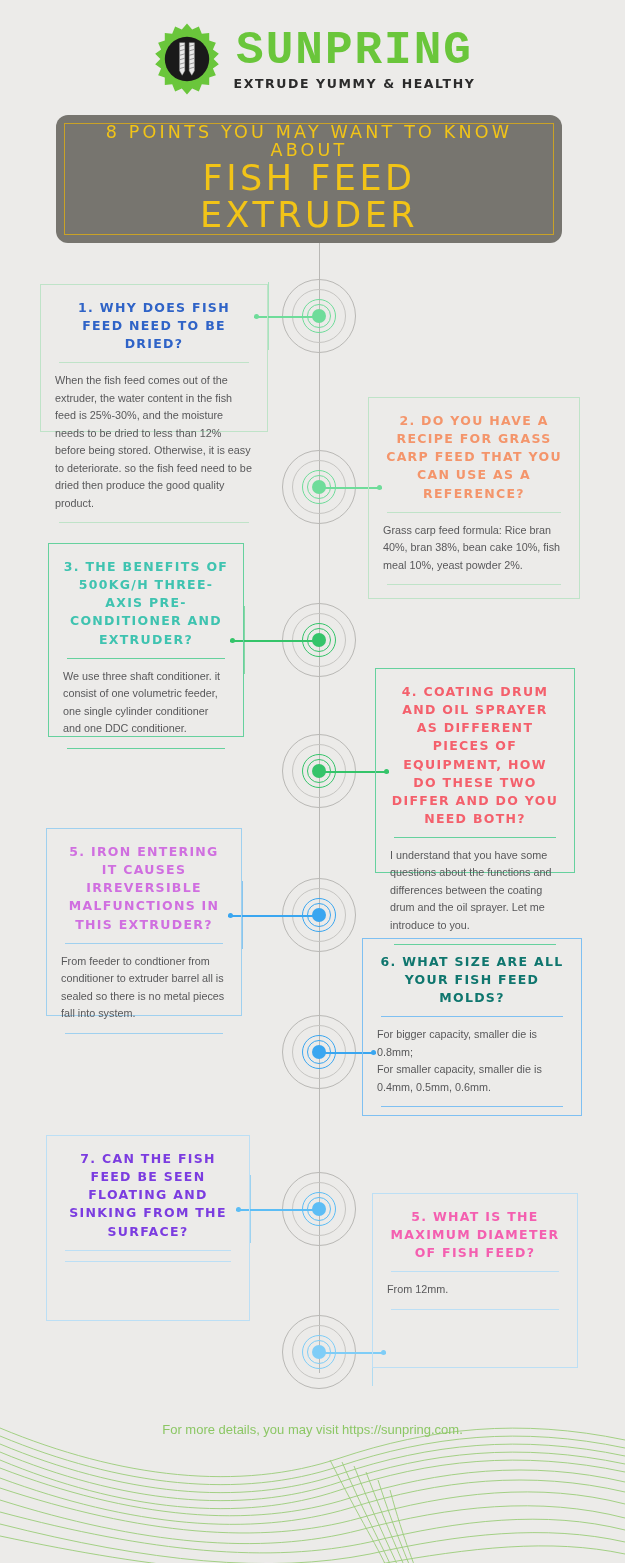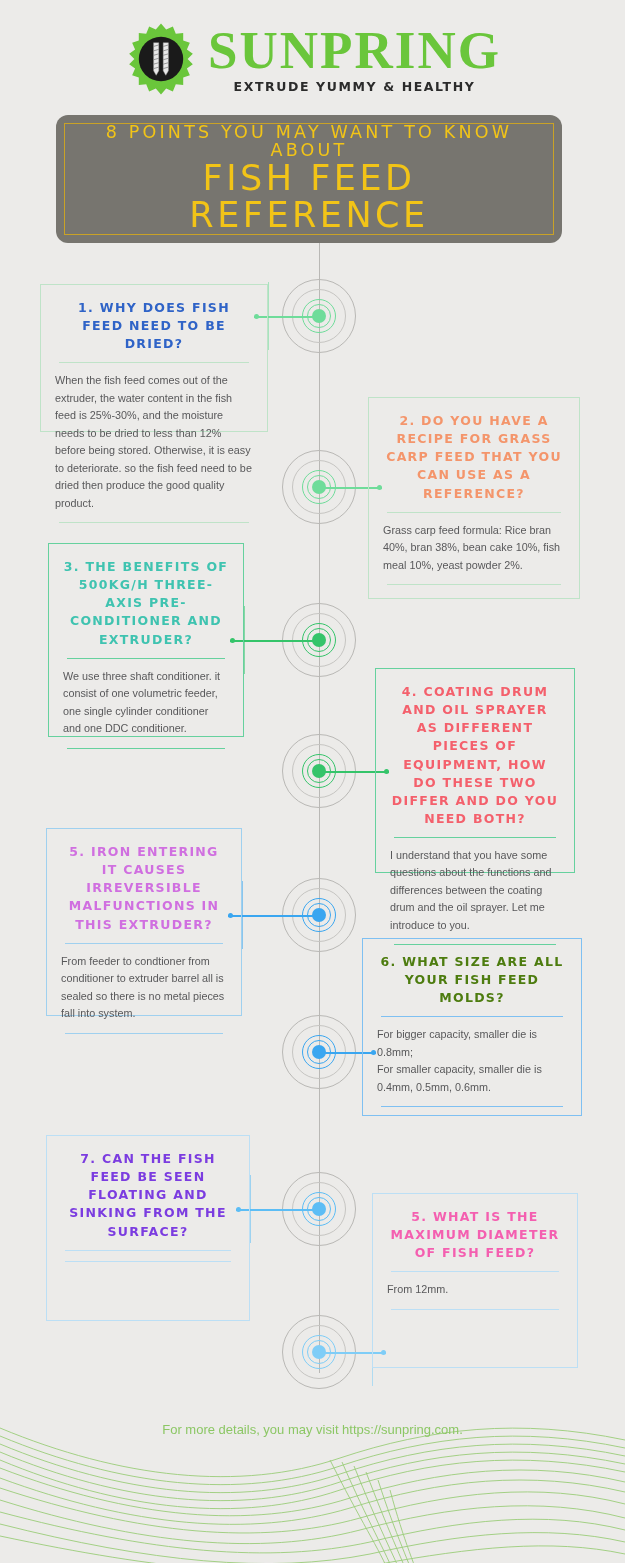--- a/index.html
+++ b/index.html
@@ -9,22 +9,22 @@
     font-family:"Liberation Sans", sans-serif;
     position:relative;overflow:hidden;
   }
   .page{position:relative;width:625px;height:1563px;}
 
   
   .logo-wrap{position:absolute;left:0;top:18px;width:625px;height:82px;
     display:flex;align-items:center;justify-content:center;gap:10px;}
   .logo-gear{width:74px;height:74px;position:relative;flex:0 0 auto;}
   .logo-text{display:flex;flex-direction:column;align-items:center;line-height:1;}
-  .logo-main{font-size:53px;font-weight:bold;letter-spacing:2px;color:#6ac63b;
-    font-family:Liberation Serif, serif;}
+  .logo-main{font-size:46px;font-weight:bold;letter-spacing:2px;color:#6ac63b;
+    font-family:Liberation Mono, monospace;}
   .logo-sub{font-size:12.5px;font-weight:bold;letter-spacing:1.6px;color:#2b2b2b;
     font-family:"DejaVu Sans", sans-serif;margin-top:4px;}
 
   
   .banner{position:absolute;left:56px;top:115px;width:506px;height:128px;
     background:#77756f;border-radius:12px;box-sizing:border-box;padding:8px;}
   .banner-inner{width:100%;height:100%;box-sizing:border-box;
     border:1px solid #c9a227;display:flex;flex-direction:column;
     align-items:center;justify-content:center;}
   .banner-top{color:#f2c417;font-size:17.5px;letter-spacing:3.2px;text-align:center;
@@ -91,21 +91,21 @@
     <div class="logo-text">
       <div class="logo-main">SUNPRING</div>
       <div class="logo-sub">EXTRUDE YUMMY &amp; HEALTHY</div>
     </div>
   </div>
 
   <div class="banner">
     <div class="banner-inner">
       <div class="banner-top">8 POINTS YOU MAY WANT TO KNOW ABOUT</div>
       <div class="banner-big">FISH FEED</div>
-      <div class="banner-big">REFERENCE</div>
+      <div class="banner-big">EXTRUDER</div>
     </div>
   </div>
 
   <div class="spine"></div>
 
   <div id="markers-layer">
       <div class="marker" style="left: 319px; top: 316px;">
         <div class="ring r-out1"></div>
         <div class="ring r-out2"></div>
         <div class="ring r-c1" style="border-color:#6fdc9a"></div>
@@ -219,21 +219,21 @@
         <p style="white-space: pre-line;">I understand that you have some questions about the functions and differences between the coating drum and the oil sprayer. Let me introduce to you.</p>
         <div class="rule-b" style="background: rgb(102, 209, 158);"></div>
       </div>
       <div class="card" style="left: 46px; top: 828px; width: 196px; height: 188px; border-color: rgb(159, 208, 239);">
         <h3 style="color: rgb(208, 111, 224);">5. IRON ENTERING IT CAUSES IRREVERSIBLE MALFUNCTIONS IN THIS EXTRUDER?</h3>
         <div class="rule" style="background: rgb(159, 208, 239);"></div>
         <p style="white-space: pre-line;">From feeder to condtioner from conditioner to extruder barrel all is sealed so there is no metal pieces fall into system.</p>
         <div class="rule-b" style="background: rgb(159, 208, 239);"></div>
       </div>
       <div class="card" style="left: 362px; top: 938px; width: 220px; height: 178px; border-color: rgb(127, 192, 242);">
-        <h3 style="color: #4d7c0f;">6. WHAT SIZE ARE ALL YOUR FISH FEED MOLDS?</h3>
+        <h3 style="color: #0f766e;">6. WHAT SIZE ARE ALL YOUR FISH FEED MOLDS?</h3>
         <div class="rule" style="background: rgb(127, 192, 242);"></div>
         <p style="white-space: pre-line;">For bigger capacity, smaller die is 0.8mm;
 For smaller capacity, smaller die is 0.4mm, 0.5mm, 0.6mm.</p>
         <div class="rule-b" style="background: rgb(127, 192, 242);"></div>
       </div>
       <div class="card" style="left: 46px; top: 1135px; width: 204px; height: 186px; border-color: rgb(188, 223, 245);">
         <h3 style="color: rgb(123, 60, 224);">7. CAN THE FISH FEED BE SEEN FLOATING AND SINKING FROM THE SURFACE?</h3>
         <div class="rule" style="background: rgb(188, 223, 245);"></div>
         <div class="rule-b" style="background: rgb(188, 223, 245);"></div>
       </div>

